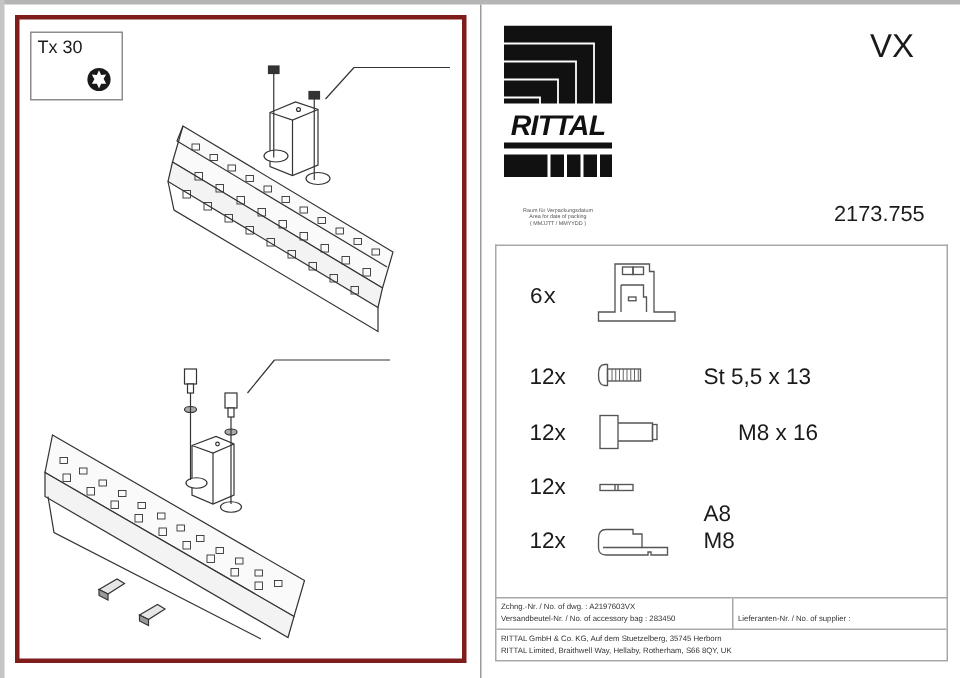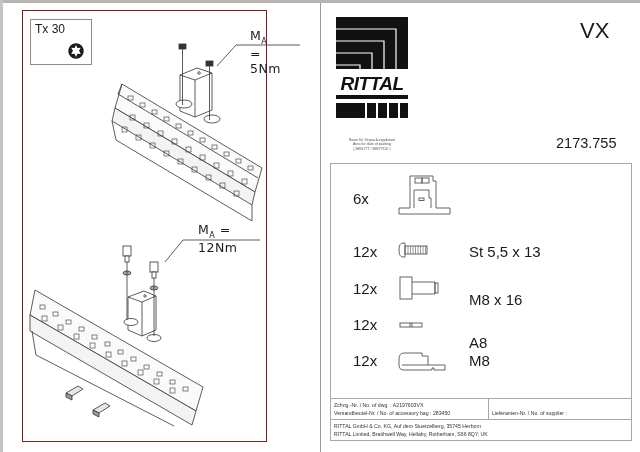--- a/index.html
+++ b/index.html
@@ -4,21 +4,21 @@
 <style>
   * { box-sizing: border-box; margin: 0; padding: 0; }
   html, body { width: 640px; height: 452px; background: #ffffff; overflow: hidden; }
   body { position: relative; font-family: "Liberation Sans", sans-serif; color: #1a1a1a; }
 
   .top-rule { position: absolute; left: 0; top: 0; width: 640px; height: 3px; background: #b5b5b5; }
   .left-rule { position: absolute; left: 0; top: 0; width: 3px; height: 452px; background: #c4c4c4; }
   .center-divider { position: absolute; left: 320px; top: 3px; width: 1px; height: 449px; background: #9a9a9a; }
 
   
-  .left-panel { position: absolute; left: 22px; top: 10px; width: 245px; height: 432px; border: 1px solid #7f1d1d; }
+  .left-panel { position: absolute; left: 10px; top: 10px; width: 301px; height: 432px; border: 3px solid #7f1d1d; }
   .tool-box { position: absolute; left: 7px; top: 8px; width: 62px; height: 46px; border: 1px solid #8c8c8c; }
   .tool-label { position: absolute; left: 4px; top: 2px; font-size: 12px; }
   .torx-icon { position: absolute; left: 36px; top: 22px; width: 18px; height: 18px; }
 
   .torque { position: absolute; font-family: "DejaVu Sans", sans-serif; font-size: 12.5px; letter-spacing: 0.5px; }
   .torque sub { font-size: 8px; }
   .torque-1 { left: 227px; top: 17px; }
   .torque-2 { left: 175px; top: 211px; }
 
   .illustration { position: absolute; left: 0; top: 0; width: 320px; height: 452px; }
@@ -49,28 +49,20 @@
 <div class="left-rule"></div>
 <div class="center-divider"></div>
 
 <div class="left-panel">
   <div class="tool-box">
     <span class="tool-label">Tx 30</span>
     <svg class="torx-icon" viewBox="0 0 20 20">
       <circle cx="10" cy="10" r="8.6" fill="#1a1a1a"></circle>
       <path d="M10 3.2 L11.6 6.6 L15.3 6.3 L13.4 9.5 L15.3 13.2 L11.6 13.1 L10 16.6 L8.4 13.1 L4.7 13.2 L6.6 9.8 L4.7 6.3 L8.4 6.6 Z" fill="#ffffff"></path>
     </svg>
-  </div>
-  <div class="torque torque-1">
-    <span>M</span><sub>A</sub>
-    <span>= 5Nm</span>
-  </div>
-  <div class="torque torque-2">
-    <span>M</span><sub>A</sub>
-    <span>= 12Nm</span>
   </div>
 </div>
 
 <svg class="illustration" viewBox="0 0 320 452" fill="none" stroke="#333" stroke-width="0.8">
 
   <g>
     <line x1="300" y1="45" x2="236" y2="45"></line>
     <line x1="236" y1="45" x2="217" y2="66"></line>
   </g>
 
@@ -217,21 +209,21 @@
   <div>Raum für Verpackungsdatum</div>
   <div>Area for date of packing</div>
   <div>( MMJJTT / MMYYDD )</div>
 </div>
 
 <div class="article-no">2173.755</div>
 
 <div class="parts-box">
 
   <div class="part-row" style="top:22px;">
-    <span class="part-qty" style="top:4px;">6x</span>
+    <span class="part-qty" style="top:4px;font-family:Liberation Mono, monospace;">6x</span>
     <svg class="part-icon" style="left:66px; top:-13px;" width="55" height="45" viewBox="0 0 55 45" fill="none" stroke="#555" stroke-width="0.9">
       <path d="M13 3 L36 3 L36 8 L39 8 L39 35 L53 35 L53 41 L2 41 L2 35 L13 35 L13 3 Z"></path>
       <rect x="18" y="5" width="7" height="5"></rect>
         <rect x="25" y="5" width="7" height="5"></rect>
       <path d="M17 17 L32 17 L32 25 L34 25 L34 35"></path>
       <path d="M17 17 L17 35"></path>
       <rect x="22" y="25" width="5" height="2.5"></rect>
     </svg>
   </div>
 
@@ -254,21 +246,21 @@
     <span class="part-spec" style="top:4px;">St 5,5 x 13</span>
   </div>
 
   <div class="part-row" style="top:112px;">
     <span class="part-qty" style="top:4px;">12x</span>
     <svg class="part-icon" style="left:68px; top:0px;" width="42" height="24" viewBox="0 0 42 24" fill="none" stroke="#555" stroke-width="0.9">
       <rect x="1" y="1" width="12" height="22"></rect>
       <path d="M13 6 L36 6 L36 18 L13 18"></path>
       <rect x="36" y="7" width="3" height="10"></rect>
     </svg>
-    <span class="part-spec" style="top:15px;">M8 x 16</span>
+    <span class="part-spec" style="top:4px;margin-left:23px;">M8 x 16</span>
   </div>
 
   <div class="part-row" style="top:148px;">
     <span class="part-qty" style="top:4px;">12x</span>
     <svg class="part-icon" style="left:68px; top:9px;" width="24" height="8" viewBox="0 0 24 8" fill="none" stroke="#555" stroke-width="0.9">
       <rect x="1" y="2" width="22" height="4"></rect>
       <line x1="11" y1="2" x2="11" y2="6"></line>
         <line x1="13" y1="2" x2="13" y2="6"></line>
     </svg>
     <span class="part-spec" style="top:22px;">A8</span>

